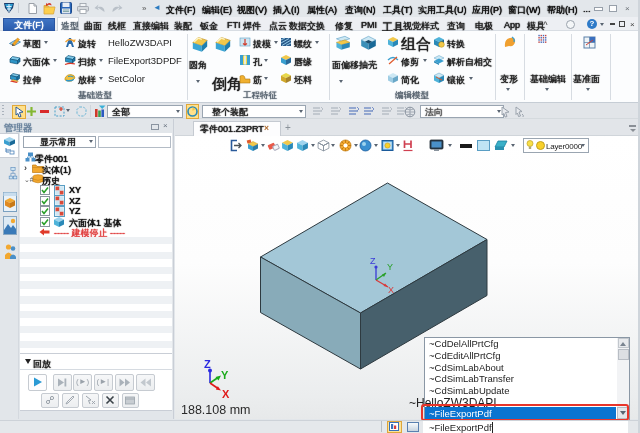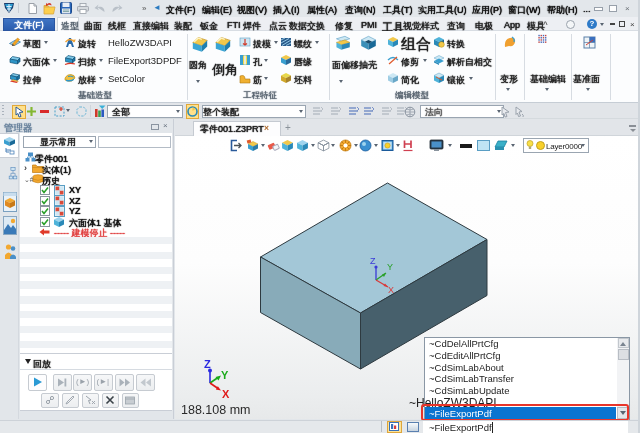--- a/index.html
+++ b/index.html
@@ -152,21 +152,21 @@
       <path d="M2.5 5.8 L6 2.6 L9 3.6" stroke="#fdf2c0" stroke-width="1.2" fill="none"></path>
     </svg>
 <div class="ab cj" style="left:189px;top:58.5px;font-size:9px;color:#222">圆角</div>
 <div class="ab dna" style="left:196px;top:80px"></div>
 <svg class="ab" style="left:214px;top:35px" width="18" height="18" viewBox="0 0 15 15">
       <polygon points="1.5,6.5 6,2 13.5,4.5 9,9" fill="#f2c84b" stroke="#b8860e" stroke-width="0.5"></polygon>
       <polygon points="1.5,6.5 9,9 9,14 1.5,11.5" fill="#3aa5d4"></polygon>
       <polygon points="9,9 13.5,4.5 13.5,9.5 9,14" fill="#1f7fae"></polygon>
       <path d="M2.5 5.8 L6 2.6 L9 3.6" stroke="#fdf2c0" stroke-width="1.2" fill="none"></path>
     </svg>
-<div class="ab cj" style="left:212px;top:61px;font-size:13px;color:#222">倒角</div>
+<div class="ab cj" style="left:212px;top:75px;font-size:15px;color:#222">倒角</div>
 <svg class="ab" style="left:239px;top:36px" width="12" height="12" viewBox="0 0 12 12">
       <rect x="1" y="2" width="10" height="8" fill="#cfe6f2" stroke="#5a9ec4" stroke-width="0.6"></rect>
       <path d="M6 3 L6 9 M4 7.5 L6 9 L8 7.5" stroke="#d03a2a" stroke-width="1.2" fill="none"></path>
     </svg>
 <div class="ab cj" style="left:253px;top:37.5px;font-size:9px;color:#222">拔模</div>
 <div class="ab dna" style="left:274px;top:41px"></div>
 <svg class="ab" style="left:239px;top:54px" width="12" height="12" viewBox="0 0 12 12">
       <rect x="1" y="1" width="10" height="10" fill="#3a9fd0"></rect>
       <rect x="4" y="1.5" width="4" height="9" fill="#f2d84b"></rect>
       <rect x="5.2" y="1.5" width="1.6" height="9" fill="#e8f4fa"></rect>
@@ -310,21 +310,21 @@
       <rect x="4.2" y="5.5" width="2.6" height="6.5" fill="#3aa04a"></rect>
       <rect x="7.4" y="4.5" width="2.6" height="7.5" fill="#2a5ac0"></rect>
       <path d="M5 0.5 L11.5 0.5 L8.2 4 Z" fill="#3ab0d8"></path>
     </svg>
 <div class="cbox cj" style="left:107px;top:104.5px;width:76px;height:13.5px;line-height:12px;padding-left:4px">全部<span class="da"></span></div>
 <div class="ab" style="left:185.5px;top:103.5px;width:13px;height:15px;background:#ffe08a;border:1px solid #e0a83a"></div>
 <svg class="ab" style="left:187px;top:105.5px" width="11" height="11" viewBox="0 0 11 11">
       <circle cx="5.5" cy="5.5" r="4.5" fill="none" stroke="#2a8ab8" stroke-width="1.6"></circle>
       <path d="M5.5 1 L8.5 3 L5.5 5 Z" fill="#f2c84b"></path>
     </svg>
-<div class="cbox cj" style="left:202px;top:104.5px;width:104px;height:13.5px;line-height:12px;padding-left:0">整个装配<span class="da"></span></div>
+<div class="cbox cj" style="left:202px;top:104.5px;width:104px;height:13.5px;line-height:12px;padding-left:9px">整个装配<span class="da"></span></div>
 <svg class="ab" style="left:312px;top:106px" width="12" height="11" viewBox="0 0 12 11">
       <path d="M1 2 H8 M1 5 H10 M1 8 H8" stroke="#b8bec6" stroke-width="1.4"></path>
       <path d="M9 1 L11 3 L9 5" fill="none" stroke="#b8bec6" stroke-width="1"></path>
     </svg>
 <svg class="ab" style="left:330px;top:106px" width="12" height="11" viewBox="0 0 12 11">
       <path d="M1 2 H8 M1 5 H10 M1 8 H8" stroke="#b8bec6" stroke-width="1.4"></path>
       <path d="M9 1 L11 3 L9 5" fill="none" stroke="#b8bec6" stroke-width="1"></path>
     </svg>
 <svg class="ab" style="left:348px;top:106px" width="12" height="11" viewBox="0 0 12 11">
       <path d="M1 2 H8 M1 5 H10 M1 8 H8" stroke="#7a92c8" stroke-width="1.4"></path>

